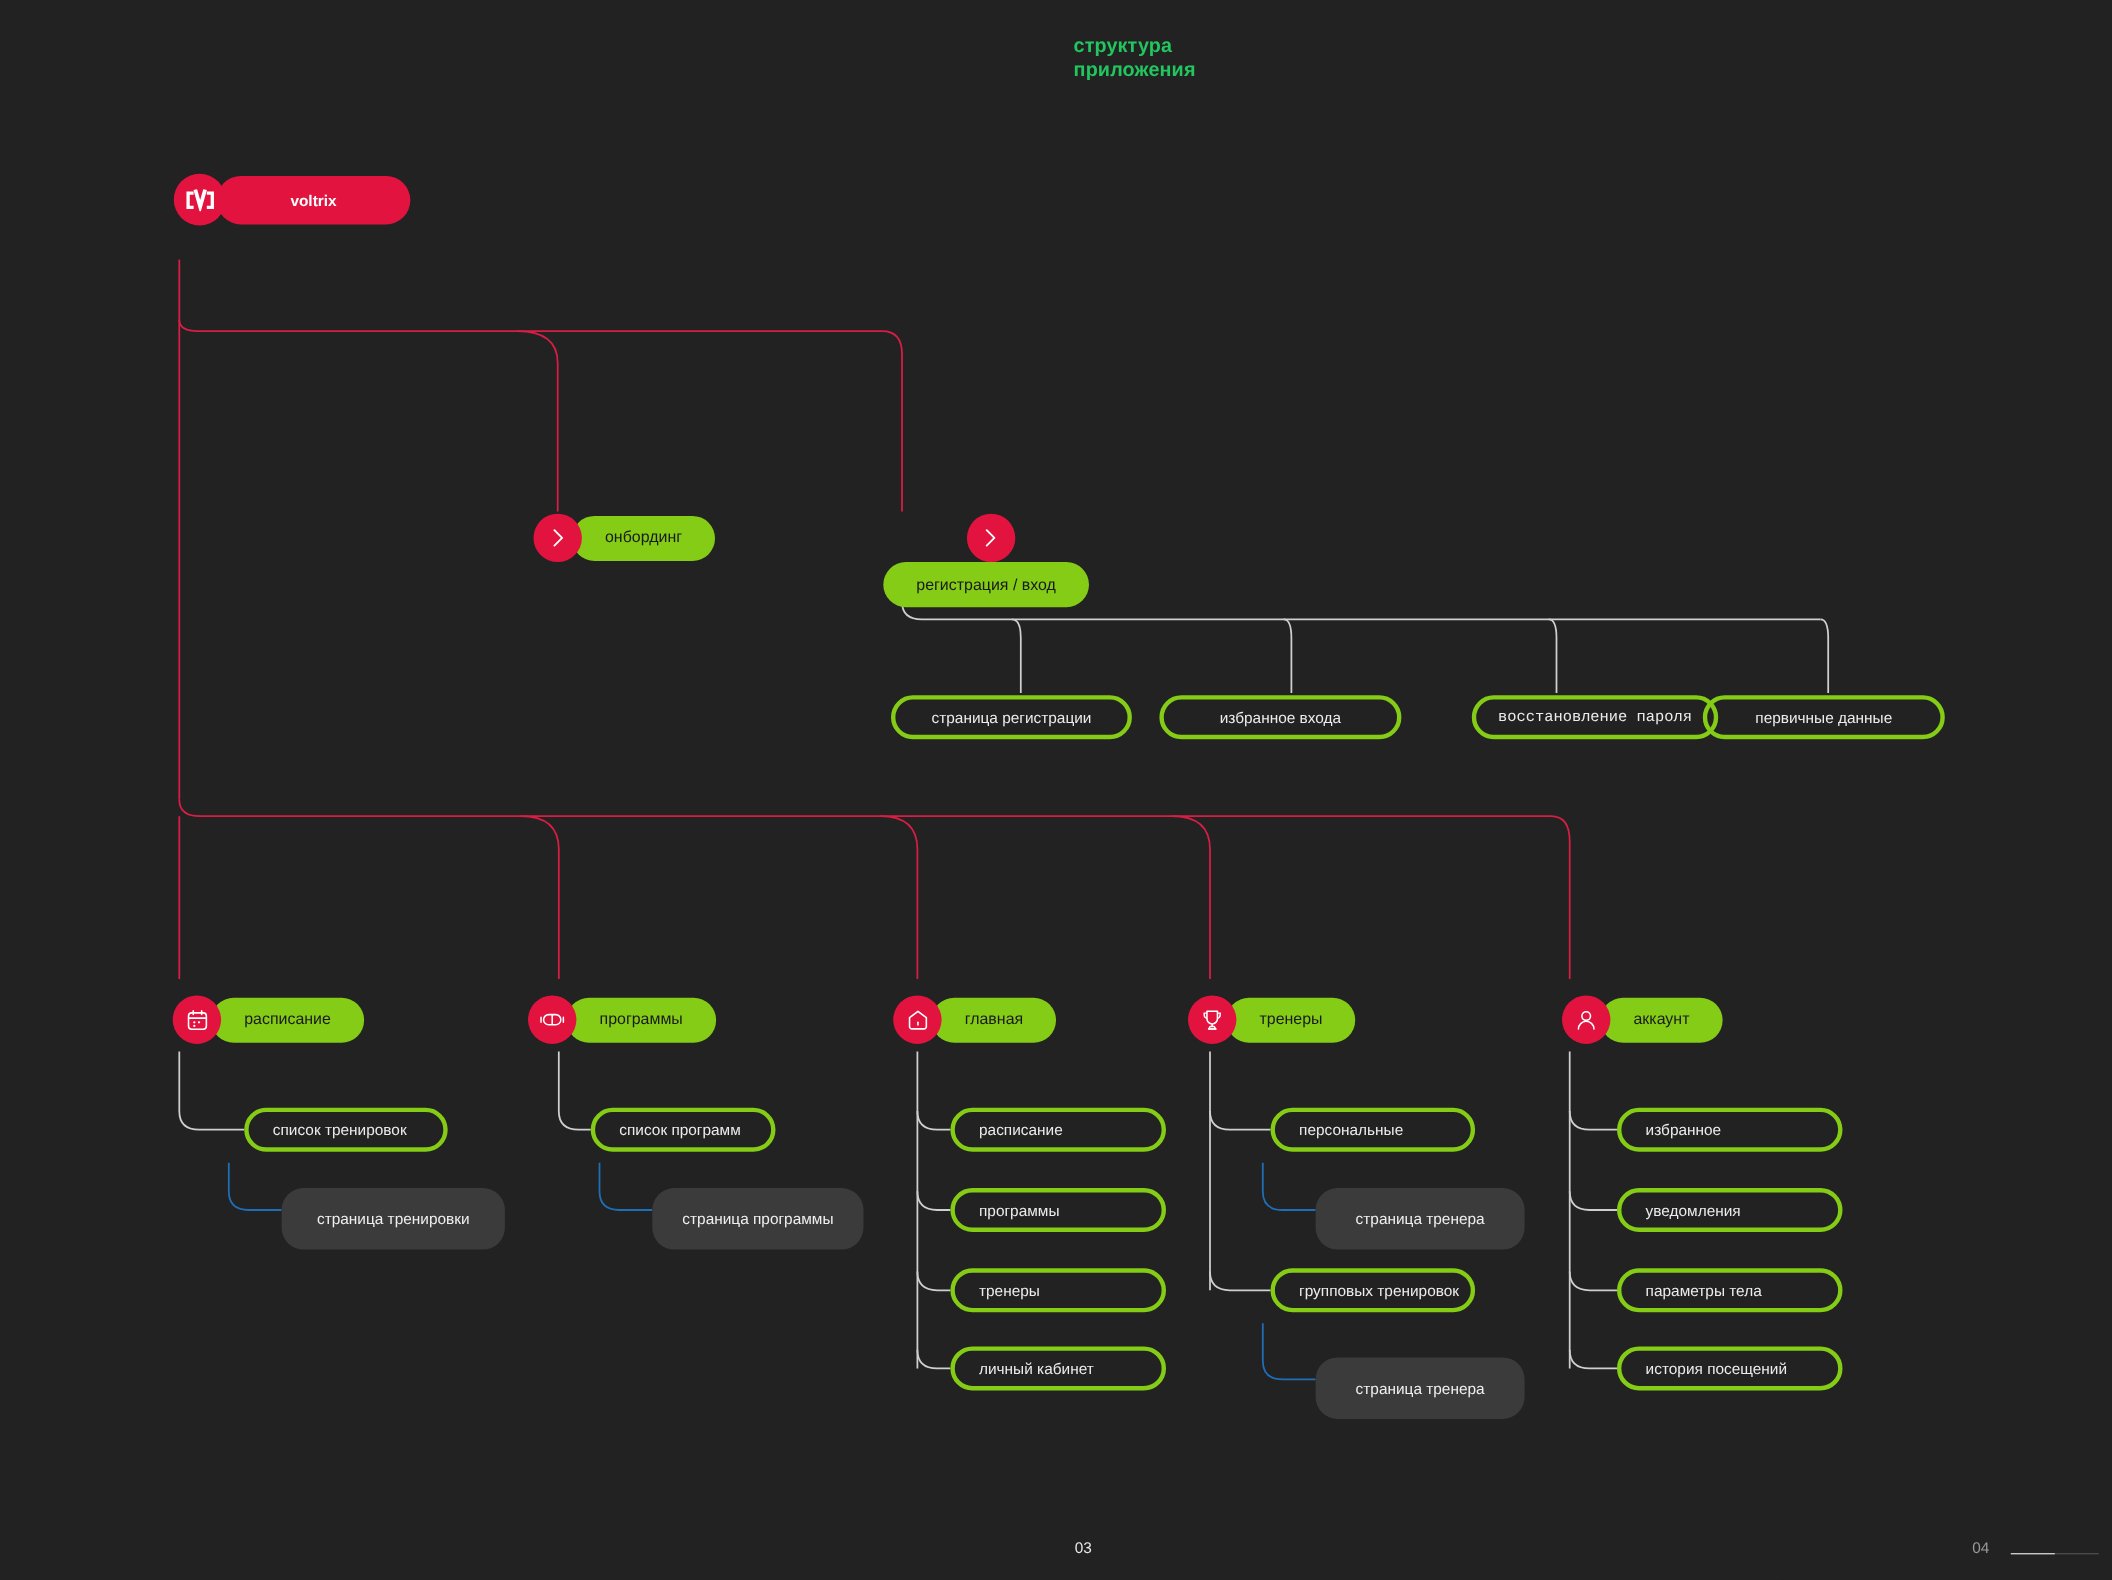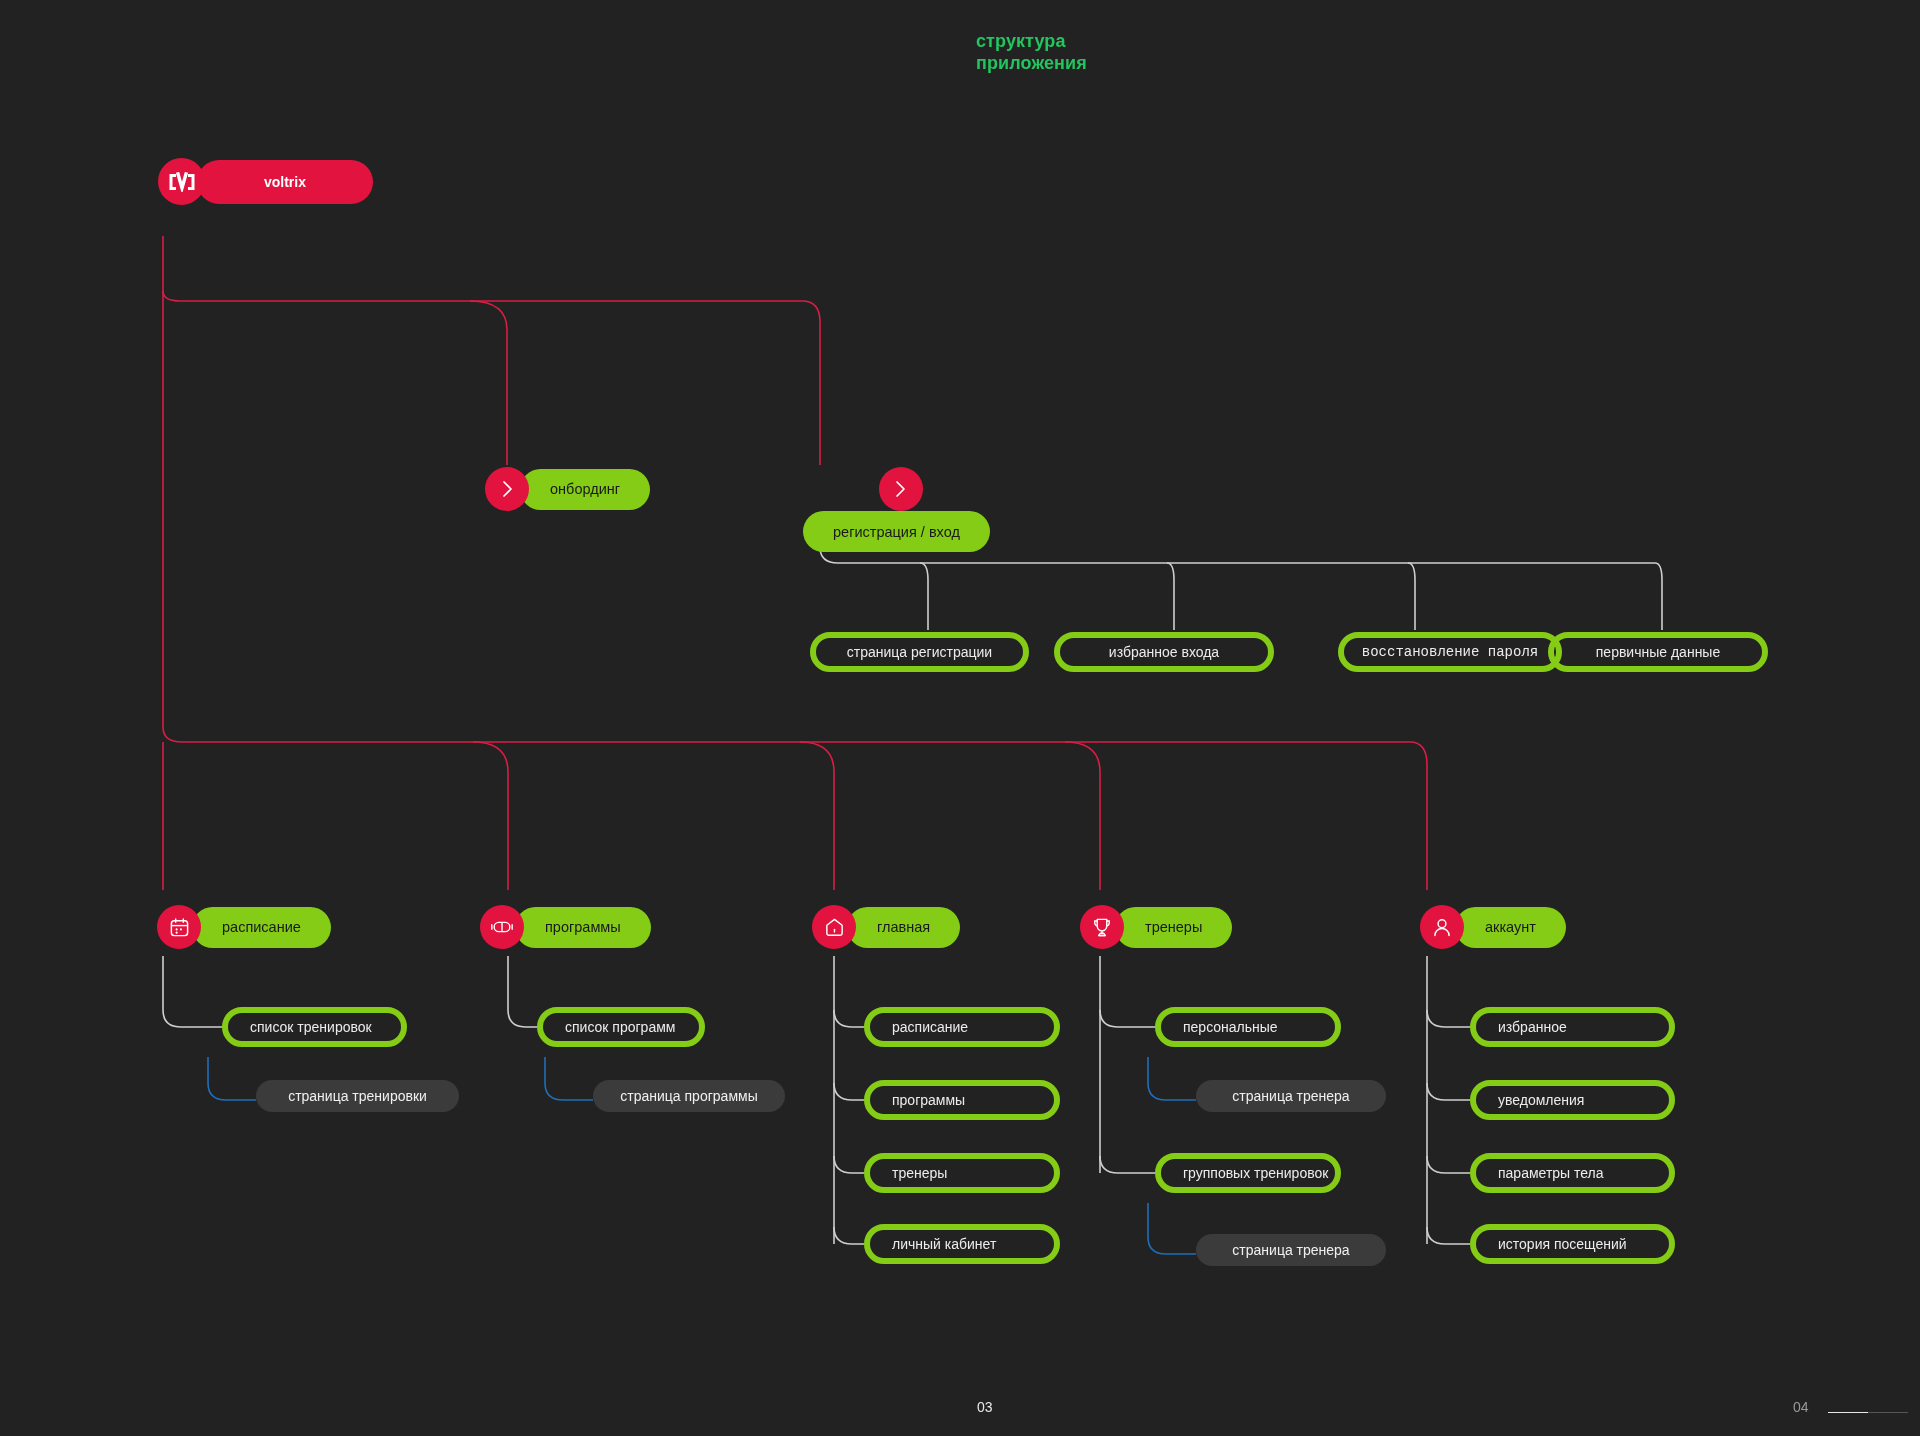--- a/index.html
+++ b/index.html
@@ -45,28 +45,28 @@
     height:41px; border-radius:21px; background:#84cc16;
     display:flex; align-items:center; justify-content:center;
     color:#1a1a1a; font-size:14.5px; font-weight:400;
     margin-left:-9px; padding:0 30px; position:relative; z-index:2;
     white-space:nowrap;
   }
 
   
   .leaf {
     position:absolute; height:40px; border-radius:20px;
-    border:6px solid #84cc16; background:transparent;
+    border:4px solid #84cc16; background:transparent;
     display:flex; align-items:center; padding:0 22px;
     color:#ececec; font-size:14px; white-space:nowrap;
   }
   .leaf.center { justify-content:center; }
   
   .leaf-filled {
-    position:absolute; height:32px; border-radius:20px;
+    position:absolute; height:56px; border-radius:20px;
     border:none; background:#3b3b3b;
     display:flex; align-items:center; justify-content:center; padding:0 24px;
     color:#f0f0f0; font-size:14px; white-space:nowrap;
   }
 
   
   .pg-current { position:absolute; left:977px; top:1399px; color:#e8e8e8; font-size:14px; }
   .pg-total   { position:absolute; left:1793px; top:1399px; color:#9a9a9a; font-size:14px; }
   .pg-bar     { position:absolute; left:1828px; top:1412px; width:80px; height:1px; background:#555; }
   .pg-bar-fill{ position:absolute; left:0; top:0; width:40px; height:1px; background:#e8e8e8; }

